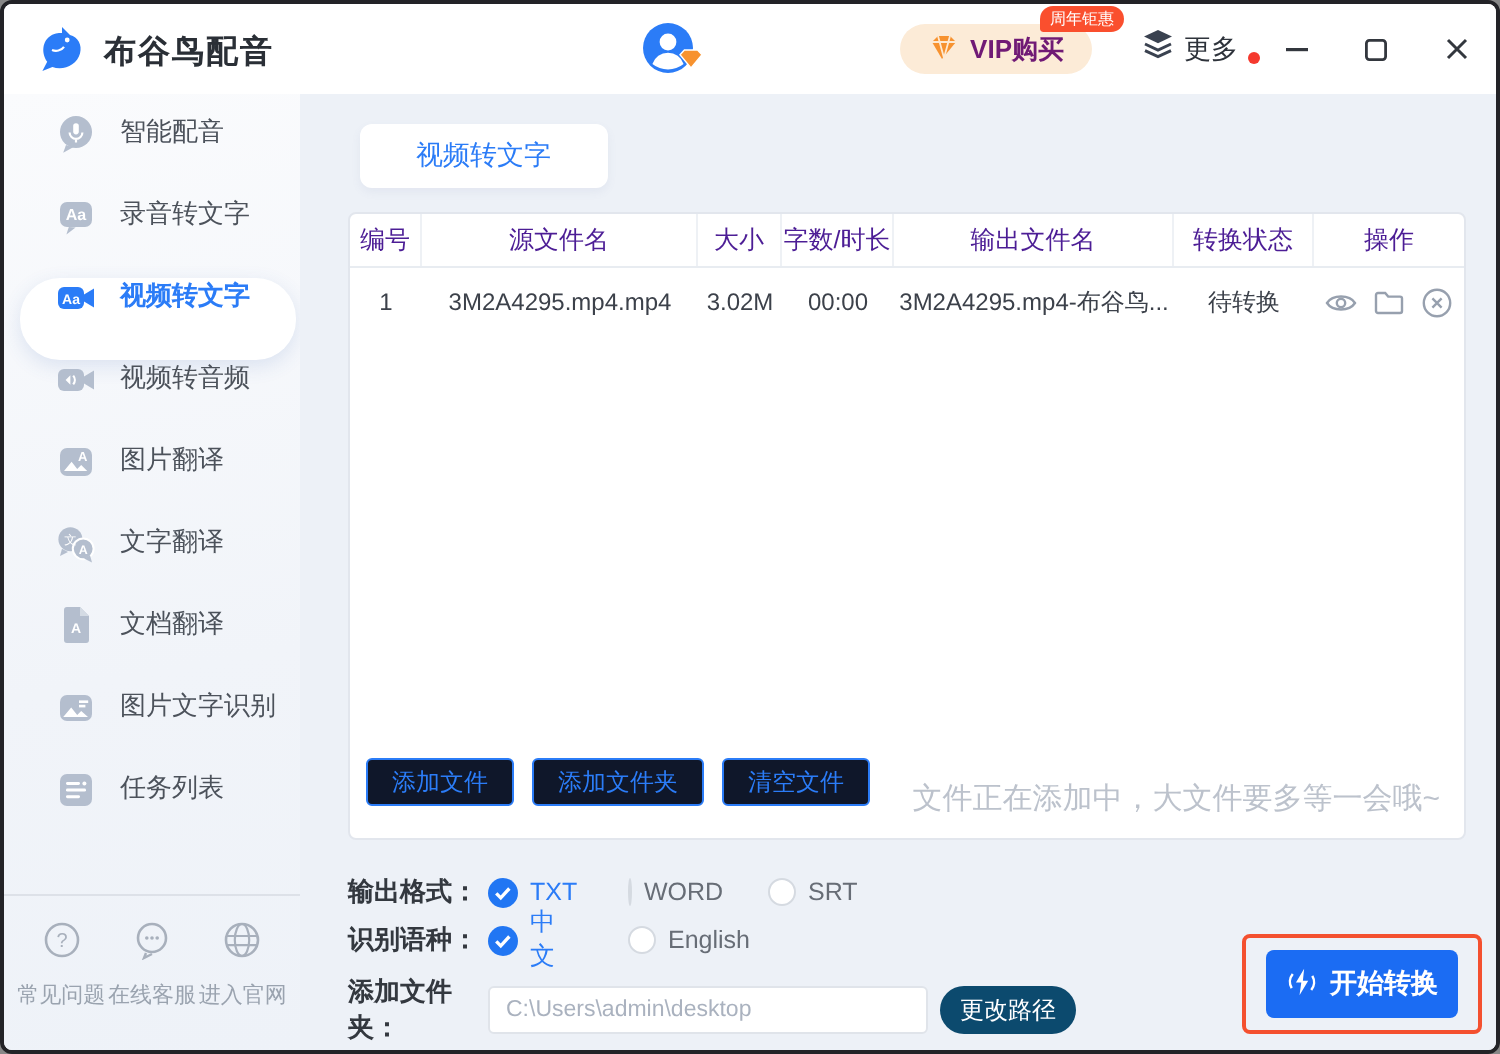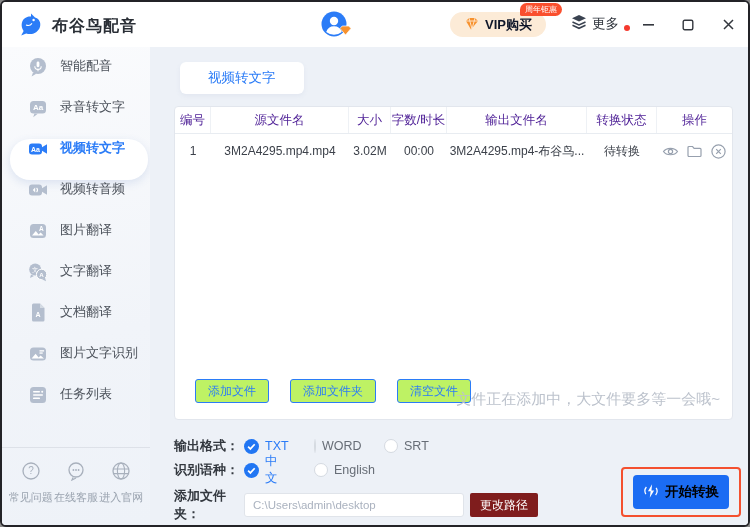--- a/index.html
+++ b/index.html
@@ -16,21 +16,21 @@
   .topbar { position:absolute; left:0; top:0; right:0; height:45px; background:#fff; z-index:5; }
   .brand { position:absolute; left:16px; top:9px; display:flex; align-items:center; gap:8px; }
   .app-title { font-size:16px; font-weight:bold; color:#2a2f36; letter-spacing:1px; }
   .avatar { position:absolute; left:318px; top:8px; width:28px; height:28px; cursor:pointer; }
   .avatar-badge { position:absolute; right:-4px; bottom:-2px; }
 
   .vip-wrap { position:absolute; right:202px; top:10px; }
   .vip-btn {
     display:flex; align-items:center; gap:5px; height:25px; padding:0 14px;
     background:#fcebd7; border:none; border-radius:13px; cursor:pointer;
-    color:#0f172a; font-size:13px; font-weight:bold;
+    color:#701a75; font-size:13px; font-weight:bold;
   }
   .vip-badge {
     position:absolute; top:-9px; right:-16px; background:#fa4f2e; color:#fff;
     font-size:8px; line-height:13px; padding:0 5px; border-radius:7px 7px 7px 2px;
     white-space:nowrap;
   }
 
   .more { position:absolute; right:118px; top:12px; display:flex; align-items:center; gap:5px; cursor:pointer; }
   .more-label { font-size:13.5px; color:#2e333b; }
   .red-dot { width:6px; height:6px; border-radius:50%; background:#f5392e; margin-top:8px; }
@@ -79,53 +79,53 @@
   .th:last-child { border-right:none; }
   .trow { display:flex; height:34px; align-items:center; cursor:default; }
   .td { display:flex; align-items:center; justify-content:center; font-size:12px; color:#3c414a; overflow:hidden; white-space:nowrap; }
   .c0 { width:36px; } .c1 { width:138px; } .c2 { width:42px; } .c3 { width:56px; }
   .c4 { width:140px; } .c5 { width:70px; } .c6 { flex:1; }
   .ops { gap:7px; }
   .op-icon { width:17px; height:17px; cursor:pointer; display:inline-flex; }
 
   .panel-actions { position:absolute; left:8px; bottom:16px; display:flex; gap:9px; }
   .pa-btn {
-    background:#bef264; border:1px solid #2b7cf7; color:#2b7cf7; font-size:12px;
-    height:24px; padding:0 12px; border-radius:3px; cursor:pointer;margin-left:12px;
+    background:#0f172a; border:1px solid #2b7cf7; color:#2b7cf7; font-size:12px;
+    height:24px; padding:0 12px; border-radius:3px; cursor:pointer;
   }
   .panel-note { position:absolute; right:12px; bottom:10px; font-size:15px; color:#bcc2cc; }
 
   
   .set-row { position:absolute; left:24px; display:flex; align-items:center; height:18px; }
   .set-label { width:70px; font-size:13px; font-weight:bold; color:#33383f; }
   .opt { display:flex; align-items:center; gap:6px; cursor:pointer; margin-right:26px; }
   .opt .opt-label { font-size:12.5px; color:#676d76; }
   .opt.checked .opt-label { color:#2b7cf7; }
   .opt.w70 { width:44px; margin-right:26px; }
   .radio-off { width:14px; height:14px; border-radius:50%; border:1px solid #d5dae1; background:#fff; }
   .radio-on { width:15px; height:15px; display:inline-flex; }
 
   .path-row { position:absolute; left:24px; top:440px; display:flex; align-items:center; }
   .path-input {
     width:220px; height:24px; border:1px solid #e0e4ea; border-radius:3px;
     background:#fff; color:#aab2bf; font-size:11.5px; padding:0 8px; outline:none;
   }
   .change-btn {
-    margin-left:6px; height:24px; padding:0 10px; background:#7f1d1d; color:#fff;
-    border:none; border-radius:2px; font-size:12px; cursor:pointer;
+    margin-left:6px; height:24px; padding:0 10px; background:#0c4a6e; color:#fff;
+    border:none; border-radius:12px; font-size:12px; cursor:pointer;
   }
 
   .start-zone {
     position:absolute; right:7px; bottom:8px; width:120px; height:50px;
     border:2px solid #f4502f; border-radius:4px;
     display:flex; align-items:center; justify-content:center;
   }
   .start-btn {
     width:96px; height:34px; background:#1b6cf3; border:none; border-radius:4px;
-    color:#000000; font-size:13.5px; font-weight:bold; cursor:pointer;
+    color:#ffffff; font-size:13.5px; font-weight:bold; cursor:pointer;
     display:flex; align-items:center; justify-content:center; gap:6px;
   }
 
   .fmt-row { top:390px; }
   .lang-row { top:414px; }
 </style>
 </head>
 <body>
 
 <div class="window">

